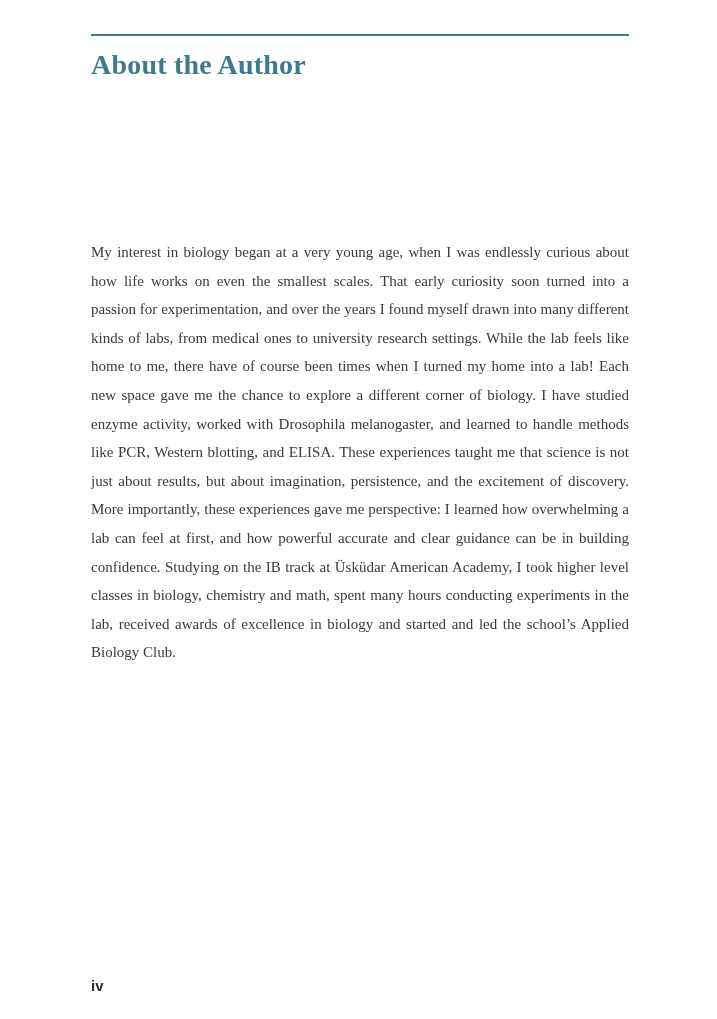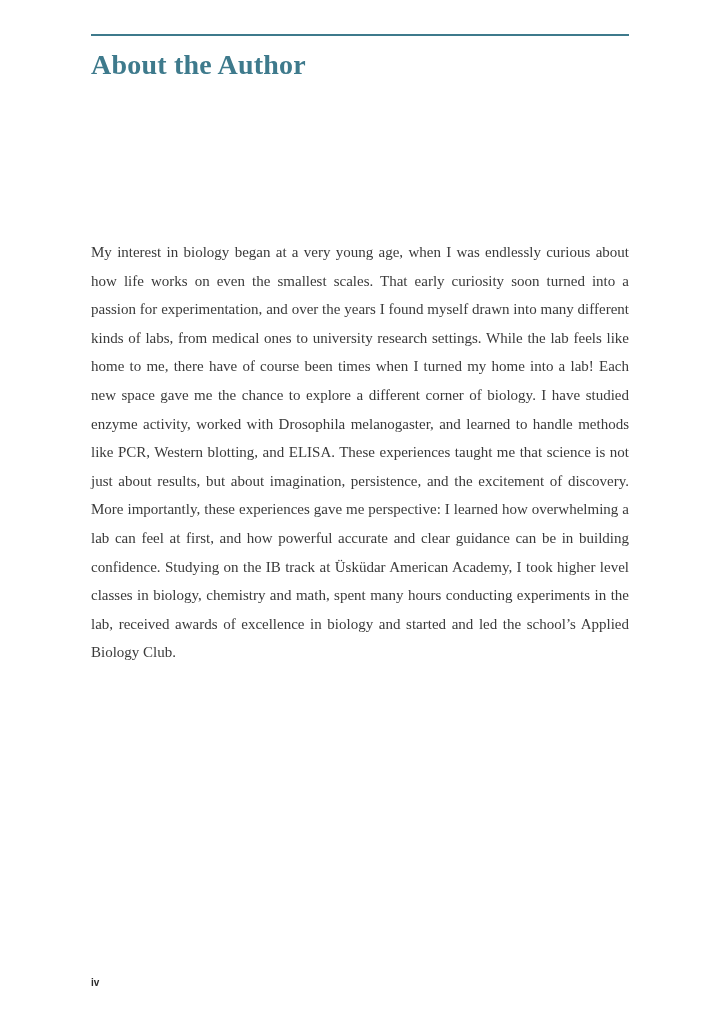--- a/index.html
+++ b/index.html
@@ -39,21 +39,21 @@
     text-align: justify;
     color: #3a3a3a;
     font-family: "Liberation Serif", "DejaVu Serif", serif;
   }
   .page-number {
     position: absolute;
     left: 91px;
     top: 977px;
     font-family: "Liberation Sans", "DejaVu Sans", sans-serif;
     font-weight: 600;
-    font-size: 10px;
+    font-size: 15px;
     color: #2b2b2b;
   }
 </style>
 </head>
 <body>
 
 <div class="page">
   <div class="content">
     <div class="header-rule"></div>
     <h1 class="page-title">About the Author</h1>

